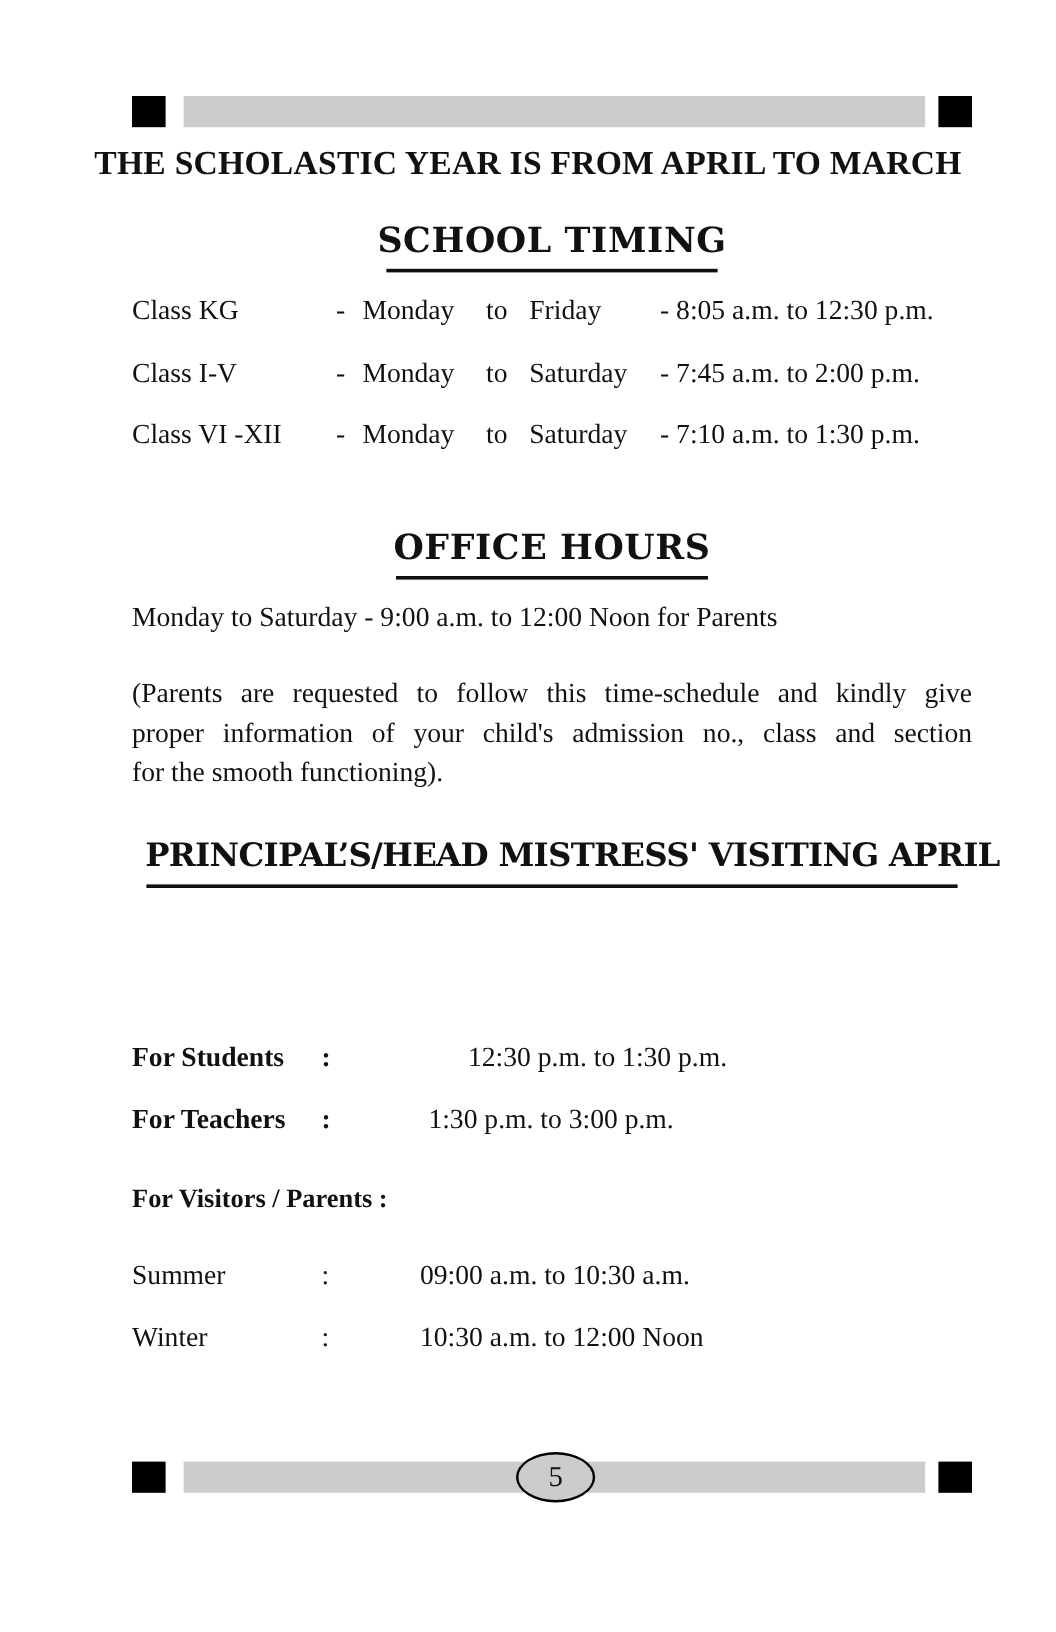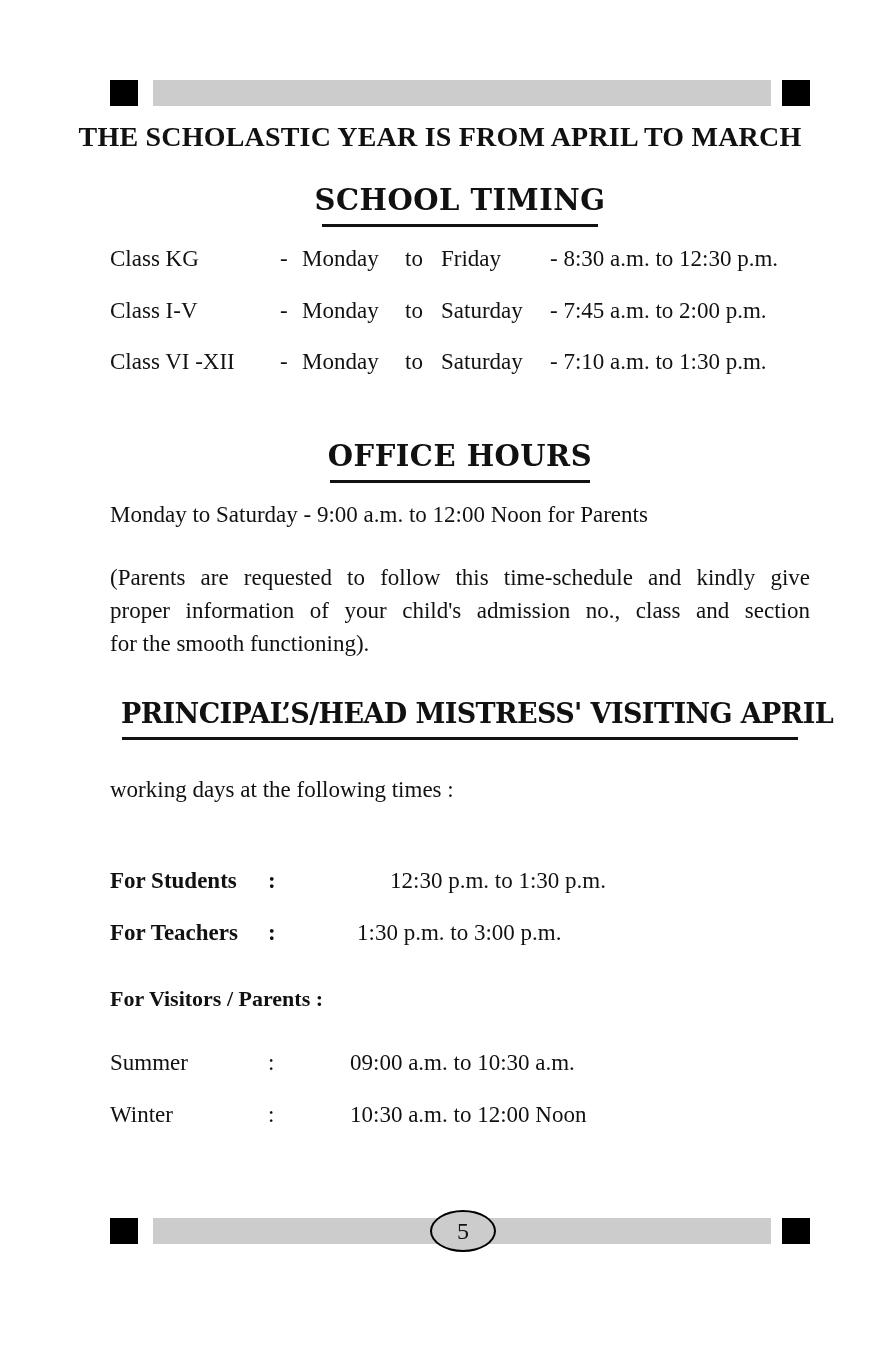--- a/index.html
+++ b/index.html
@@ -39,21 +39,21 @@
 
 <div class="abs heading" style="left:0; width:920px; text-align:center; top:183px;">SCHOOL  TIMING</div>
 <div class="abs heading-underline" style="left:322px; width:276px; top:224px;"></div>
 
 <div>
   <div class="abs row" style="top:246px; left:110px;">Class KG</div>
   <div class="abs row" style="top:246px; left:280px;">-</div>
   <div class="abs row" style="top:246px; left:302px;">Monday</div>
   <div class="abs row" style="top:246px; left:405px;">to</div>
   <div class="abs row" style="top:246px; left:441px;">Friday</div>
-  <div class="abs row" style="top:246px; left:550px;">- 8:30 a.m. to 12:30 p.m.</div>
+  <div class="abs row" style="top:246px; left:550px;">- 8:05 a.m. to 12:30 p.m.</div>
 
   <div class="abs row" style="top:298px; left:110px;">Class I-V</div>
   <div class="abs row" style="top:298px; left:280px;">-</div>
   <div class="abs row" style="top:298px; left:302px;">Monday</div>
   <div class="abs row" style="top:298px; left:405px;">to</div>
   <div class="abs row" style="top:298px; left:441px;">Saturday</div>
   <div class="abs row" style="top:298px; left:550px;">- 7:45 a.m. to 2:00 p.m.</div>
 
   <div class="abs row" style="top:349px; left:110px;">Class VI -XII</div>
   <div class="abs row" style="top:349px; left:280px;">-</div>
@@ -70,21 +70,20 @@
 <div class="abs para" style="top:538px; left:110px; width:700px;margin-top:23px;">
   <div style="text-align:justify; text-align-last:justify;">(Parents are requested to follow this time-schedule and kindly give</div>
   <div style="text-align:justify; text-align-last:justify;">proper information of your child's admission no., class and section</div>
   <div>for the smooth functioning).</div>
 </div>
 
 <div class="abs heading" style="left:121px; width:677px; top:698px; font-size:27px; letter-spacing:-0.6px; text-align:center;">PRINCIPAL’S/HEAD MISTRESS' VISITING APRIL</div>
 <div class="abs heading-underline" style="left:122px; width:676px; top:737px;"></div>
 
 <div class="abs para" style="top:775px; left:110px; width:700px; line-height:29px;">
-  <div>working days at the following times :</div>
 </div>
 
 <div class="abs row bold" style="top:868px; left:110px;">For Students</div>
 <div class="abs row bold" style="top:868px; left:268px;">:</div>
 <div class="abs row" style="top:868px; left:357px;margin-left:33px;">12:30 p.m. to 1:30 p.m.</div>
 
 <div class="abs row bold" style="top:920px; left:110px;">For Teachers</div>
 <div class="abs row bold" style="top:920px; left:268px;">:</div>
 <div class="abs row" style="top:920px; left:357px;">1:30 p.m. to 3:00 p.m.</div>
 

